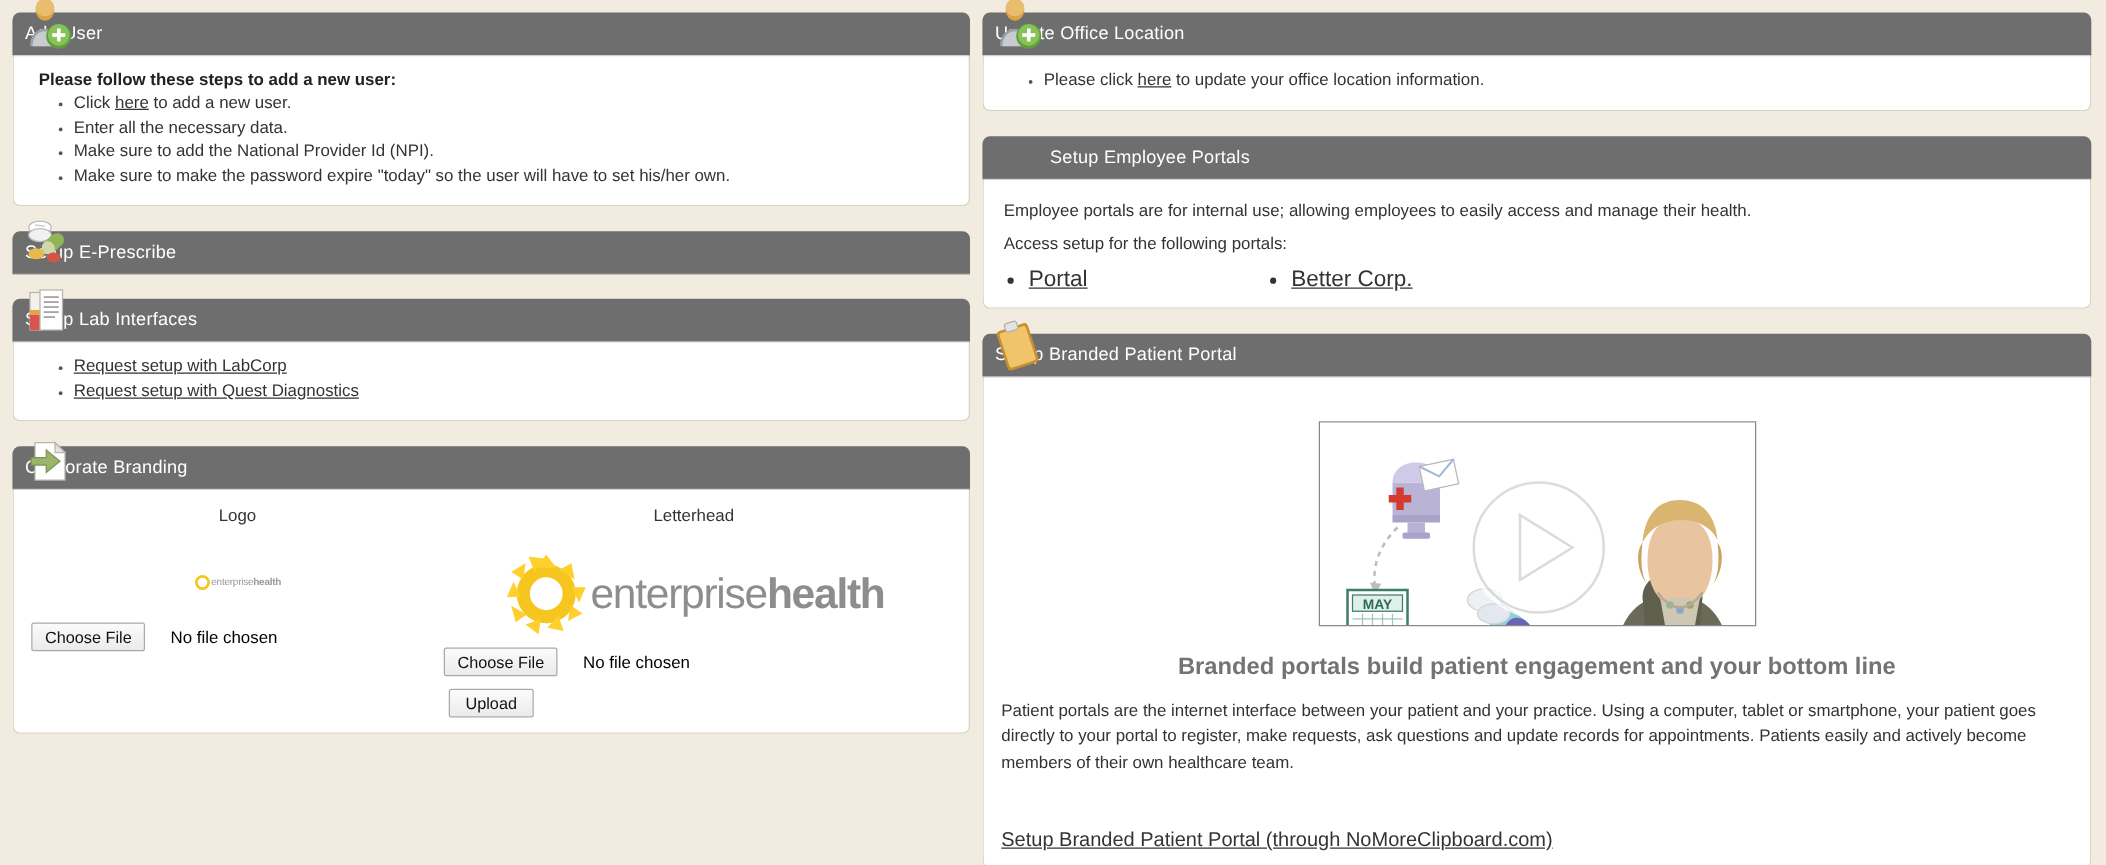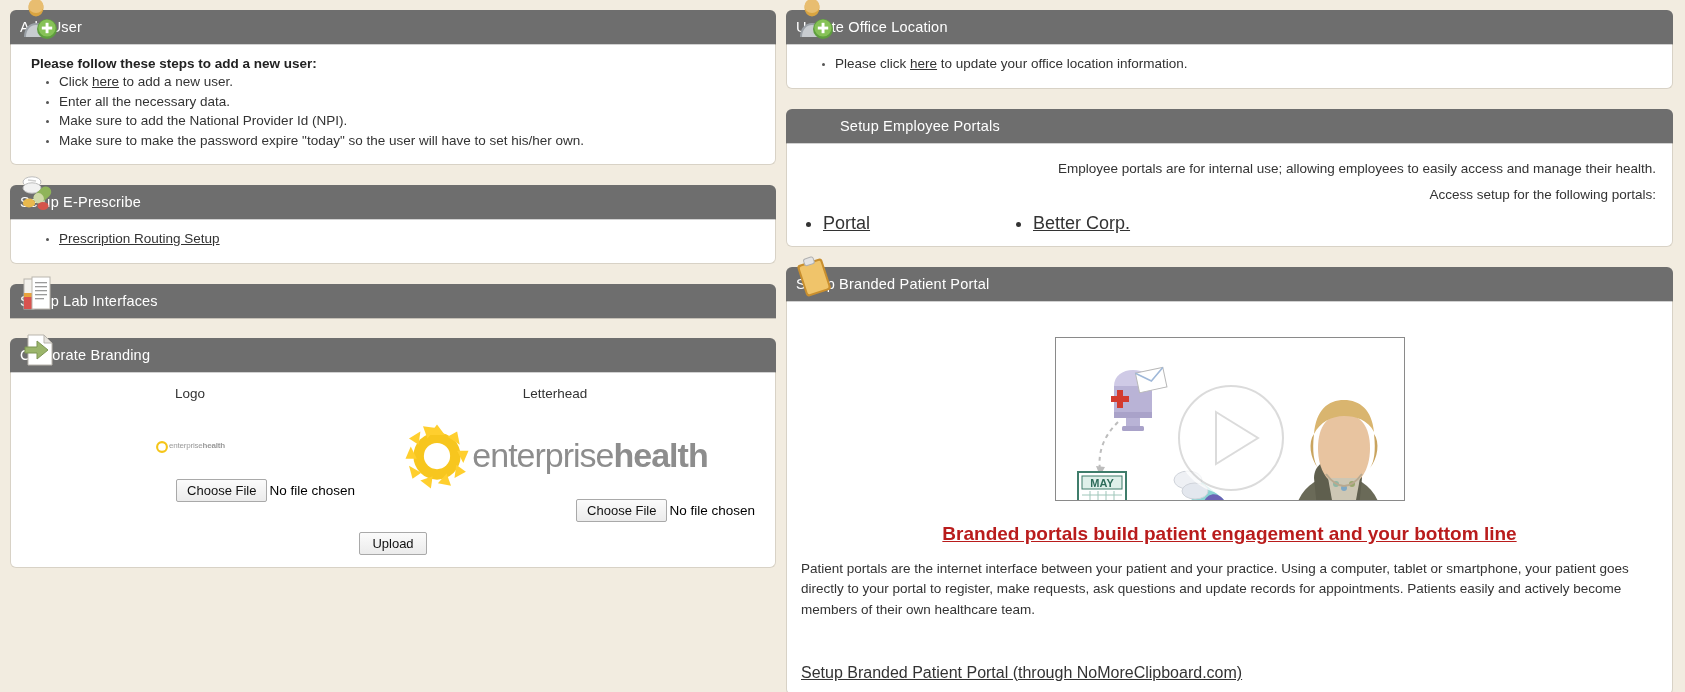--- a/index.html
+++ b/index.html
@@ -74,21 +74,21 @@
     font-size: 13.5px;
     color: #333;
     line-height: 1.45;
   }
   ul.steps li::marker { font-size: 10px; color:#555; }
   a.lnk {
     color: #333;
     text-decoration: underline;
     cursor: pointer;
   }
-  .para { font-size: 13.5px; color:#333; margin: 6px 2px 0 2px; line-height: 1.5; text-align: right; }
+  .para { font-size: 13.5px; color:#333; margin: 6px 2px 0 2px; line-height: 1.5; }
 
   
   .portal-cols { display: flex; margin-top: 8px; }
   .portal-cols ul {
     margin: 0; padding-left: 22px; list-style: disc;
   }
   .portal-cols .c1 { width: 210px; }
   .portal-cols li { font-size: 18px; }
 
   
@@ -97,21 +97,21 @@
   .brand-col.logo { width: 330px; }
   .brand-col.letter { width: 400px; }
   .brand-label { font-size: 13.5px; color: #333; margin-bottom: 12px; }
   .logo-slot { height: 66px; display:flex; align-items:center; justify-content:center; }
   .letter-slot { height: 86px; display:flex; align-items:center; justify-content:center; }
 
   .eh-mark { display: inline-block; }
   .eh-word { font-size: 34px; color:#8d8d8d; letter-spacing:-1px; font-family:"Liberation Sans", sans-serif;}
   .eh-small-word { font-size: 8px; color:#9a9a9a; letter-spacing:-.2px; }
 
-  .file-row { display:flex; align-items:center; justify-content:flex-end; gap:2px; }
+  .file-row { display:flex; align-items:center; justify-content:flex-start; gap:20px; }
   .filebtn {
     border: 1px solid #a9a9a9;
     background: linear-gradient(#fbfbfb,#ebebeb);
     border-radius: 2px;
     padding: 3px 10px;
     font-size: 13px;
     color: #111;
     cursor: pointer;
   }
   .fname { font-size: 13.5px; color:#000000; }
@@ -133,23 +133,22 @@
     border: 1px solid #8a8a8a;
     background: #ffffff;
     position: relative;
     overflow: hidden;
     cursor: pointer;
   }
   .headline {
     text-align:center;
     font-size: 19px;
     font-weight: bold;
-    color:#b91c1c;
+    color:#737373;
     margin: 22px 0 14px 0;
-    text-decoration: underline;
   }
   .portal-para { font-size:13.5px; color:#333; line-height:1.5; margin: 0 0 16px 0; }
   .bottom-link { font-size: 16px; margin-top: 44px; }
 </style>
 </head>
 <body>
 
 <div class="page">
 
   <div class="col-left">
@@ -190,25 +189,20 @@
             <path d="M10 8l8 1" stroke="#cfcfcf" stroke-width="1.4"></path>
             <g transform="rotate(-42 24 24)">
               <rect x="15" y="18" width="20" height="11" rx="5.5" fill="#8fb45a"></rect>
               <rect x="15" y="18" width="10" height="11" rx="5.5" fill="#cfd9a8"></rect>
             </g>
             <ellipse cx="11" cy="31" rx="6.2" ry="4.4" fill="#e9b94e"></ellipse>
             <ellipse cx="25" cy="34" rx="5.6" ry="4" fill="#d4544a"></ellipse>
           </svg>
         </span>
         <span class="panel-title">Setup E-Prescribe</span>
-      </div>
-      <div class="panel-body">
-        <ul class="steps">
-          <li><a class="lnk">Prescription Routing Setup</a></li>
-        </ul>
       </div>
     </div>
 
     <div class="panel">
       <div class="panel-head">
         <span class="head-icon">
           <svg width="42" height="46" viewBox="0 0 42 46">
             <rect x="6" y="8" width="10" height="30" fill="#f3f1ec" stroke="#b9b5ad"></rect>
             <rect x="6" y="22" width="10" height="16" fill="#e8a33d"></rect>
             <rect x="6" y="26" width="10" height="12" fill="#d9534f"></rect>
@@ -216,20 +210,26 @@
             <g fill="#9a9a9a">
               <rect x="17" y="11" width="12" height="1.3"></rect>
               <rect x="17" y="15" width="12" height="1.3"></rect>
               <rect x="17" y="19" width="12" height="1.3"></rect>
               <rect x="17" y="23" width="12" height="1.3"></rect>
               <rect x="17" y="27" width="9" height="1.3"></rect>
             </g>
           </svg>
         </span>
         <span class="panel-title">Setup Lab Interfaces</span>
+      </div>
+      <div class="panel-body">
+        <ul class="steps">
+          <li><a class="lnk">Request setup with LabCorp</a></li>
+          <li><a class="lnk">Request setup with Quest Diagnostics</a></li>
+        </ul>
       </div>
     </div>
 
     <div class="panel">
       <div class="panel-head">
         <span class="head-icon">
           <svg width="42" height="46" viewBox="0 0 42 46">
             <path d="M10 10h16l8 8v22H10z" fill="#ffffff" stroke="#b9b5ad"></path>
             <path d="M26 10l8 8h-8z" fill="#e6e3dc" stroke="#b9b5ad"></path>
             <path d="M7 22h12v-6l11 9-11 9v-6H7z" fill="#9bb56b" stroke="#7d9553"></path>

